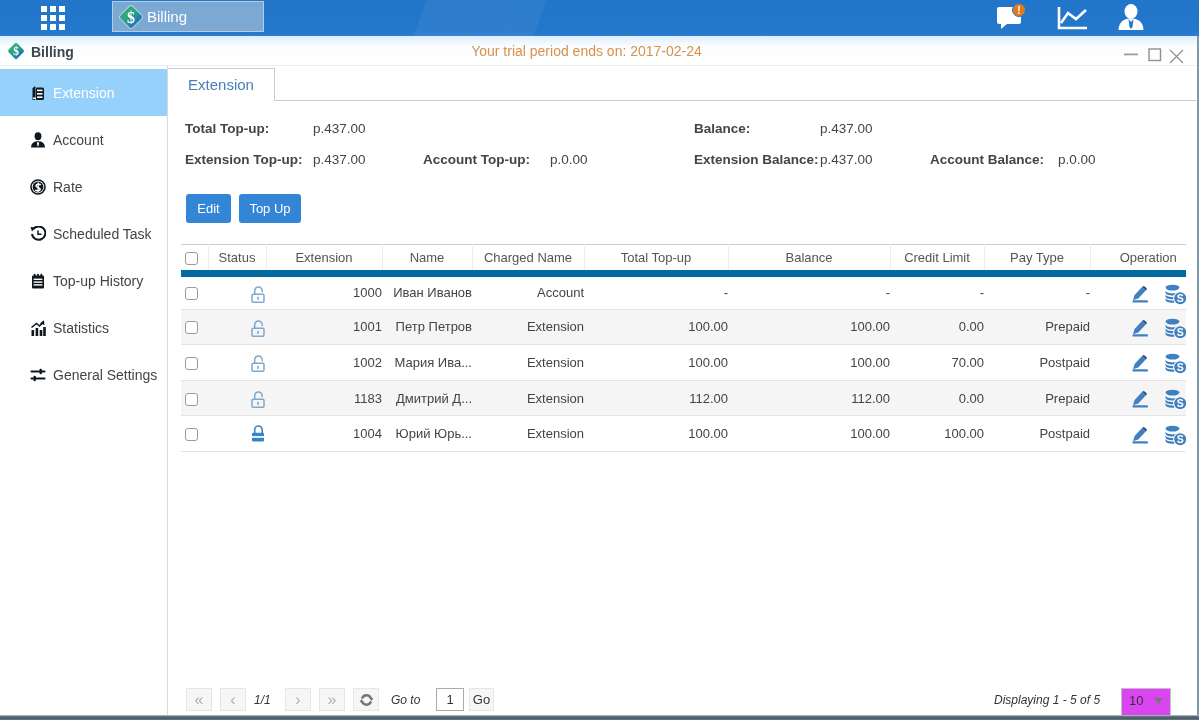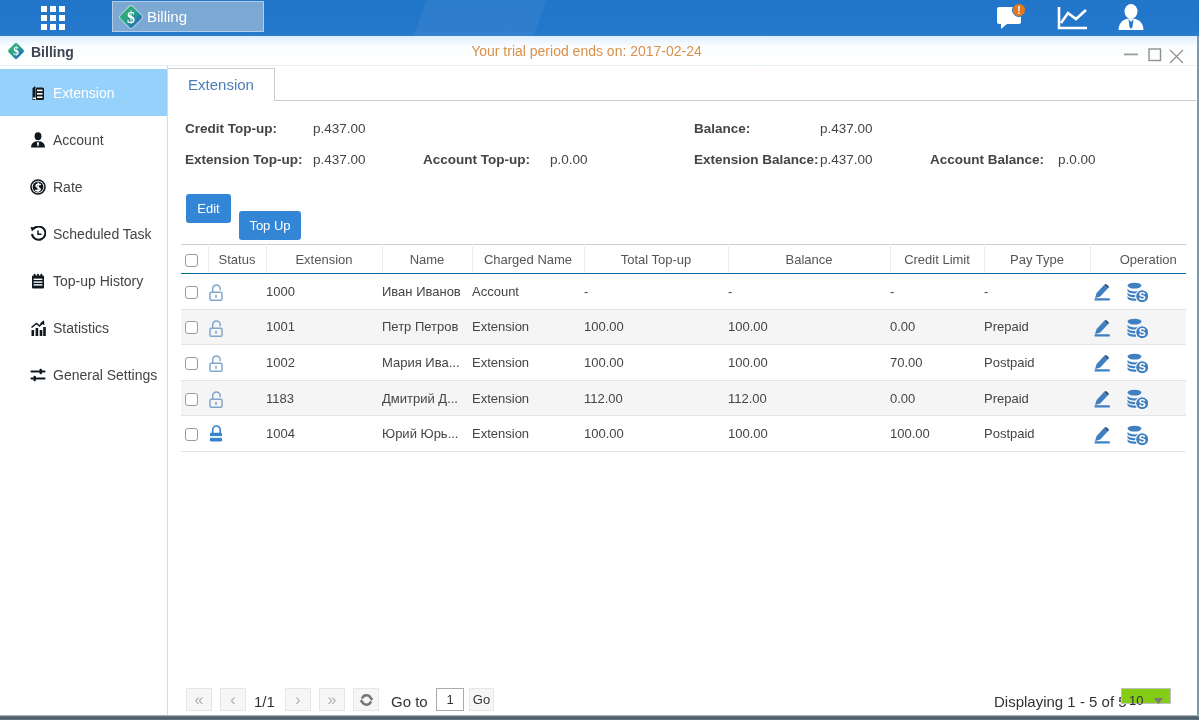--- a/index.html
+++ b/index.html
@@ -34,32 +34,32 @@
   border-top:1px solid #ccc; border-right:1px solid #ccc; z-index:2;
   text-align:center; line-height:32px; font-size:15px; color:#4b7db8; }
 .stat { position:absolute; font-size:13.5px; color:#444; white-space:nowrap; }
 .stat b { font-weight:bold; }
 .btn { position:absolute; height:29px; background:#3385d6; color:#fff; font-size:13px;
   border:none; border-radius:3px; text-align:center; line-height:29px; }
 table.grid { position:absolute; left:13px; top:178px; width:1005px; border-collapse:collapse;
   font-size:13px; color:#444; table-layout:fixed; }
 table.grid th.c1, table.grid td.c1 { text-align:left; padding-left:4px; }
 table.grid th { font-weight:normal; color:#555; height:29px;
-  border-top:1px solid #ccc; border-bottom:1px solid #0369a1; border-right:1px solid #ededed; text-align:center; }
+  border-top:1px solid #ccc; border-bottom:7px solid #0369a1; border-right:1px solid #ededed; text-align:center; }
 table.grid th:last-child { border-right:none;padding-left:20px; }
-table.grid td { height:35.6px; text-align:left; border-bottom:1px solid #e4e4e4; }
+table.grid td { height:35.6px; text-align:right; border-bottom:1px solid #e4e4e4; }
 table.grid tr.odd td { background:#f5f5f5; }
 .cb { display:inline-block; width:13px; height:13px; border:1px solid #9a9a9a; border-radius:3px; background:#fff; vertical-align:middle; }
 .pagebar { position:absolute; left:0; right:0; top:622px; height:27px; font-size:13px; color:#555; }
 .pbtn { position:absolute; width:26px; height:23px; background:#f6f6f6; border:1px solid #e6e6e6;
   text-align:center; color:#b0b0b0; font-size:16px; line-height:21px; }
-.ptext { position:absolute; font-size:15px; color:#555; }
+.ptext { position:absolute; font-size:12px; color:#555;font-style:italic; }
 .goin { position:absolute; width:28px; height:23px; border:1px solid #aaa; background:#fff;
   font-size:13px; text-align:center; line-height:21px; color:#333; }
-.seldd { position:absolute; width:50px; height:16px; border:1px solid #c0c0c0; background:#84cc16; }
+.seldd { position:absolute; width:50px; height:33px; border:1px solid #c0c0c0; background:#d946ef; }
 .bottombar { position:absolute; left:0; top:715px; width:1199px; height:5px;
   background:linear-gradient(180deg,#c3ced6 0,#52646f 35%,#4b5e6a 70%,#6d7e8a 100%); }
 .rightedge { position:absolute; right:0; top:36px; width:2px; height:679px; background:#7e99ab; }
 </style>
 </head>
 <body>
 <div class="navbar">
   <div class="streak" style="left:420px;width:120px;transform:skewX(-20deg);"></div>
   <div class="gridicon">
     <i style="left:1px;top:1px"></i>
@@ -208,35 +208,35 @@
       <path d="M14.8 0.2 L15.5 5 L10.8 3.5 Z" fill="#10181f" transform="translate(-1,0)"></path>
     </svg>
     <span class="slabel">Statistics</span>
   </div>
 </div>
 
 <div class="content">
   <div class="tabline"></div>
   <div class="tab1">Extension</div>
 
-  <div class="stat" style="left:17px;top:55px"><b>Credit Top-up:</b></div>
+  <div class="stat" style="left:17px;top:55px"><b>Total Top-up:</b></div>
   <div class="stat" style="left:145px;top:55px">p.437.00</div>
   <div class="stat" style="left:526px;top:55px"><b>Balance:</b></div>
   <div class="stat" style="left:652px;top:55px">p.437.00</div>
   <div class="stat" style="left:17px;top:86px"><b>Extension Top-up:</b></div>
   <div class="stat" style="left:145px;top:86px">p.437.00</div>
   <div class="stat" style="left:255px;top:86px"><b>Account Top-up:</b></div>
   <div class="stat" style="left:382px;top:86px">p.0.00</div>
   <div class="stat" style="left:526px;top:86px"><b>Extension Balance:</b></div>
   <div class="stat" style="left:652px;top:86px">p.437.00</div>
   <div class="stat" style="left:762px;top:86px"><b>Account Balance:</b></div>
   <div class="stat" style="left:890px;top:86px">p.0.00</div>
 
   <div class="btn" style="left:18px;top:128px;width:45px">Edit</div>
-  <div class="btn" style="left:71px;top:145px;width:62px">Top Up</div>
+  <div class="btn" style="left:71px;top:128px;width:62px">Top Up</div>
 
   <table class="grid">
     <colgroup>
       <col style="width:27px">
         <col style="width:58px">
         <col style="width:116px">
         <col style="width:90px">
       <col style="width:112px">
         <col style="width:144px">
         <col style="width:162px">

